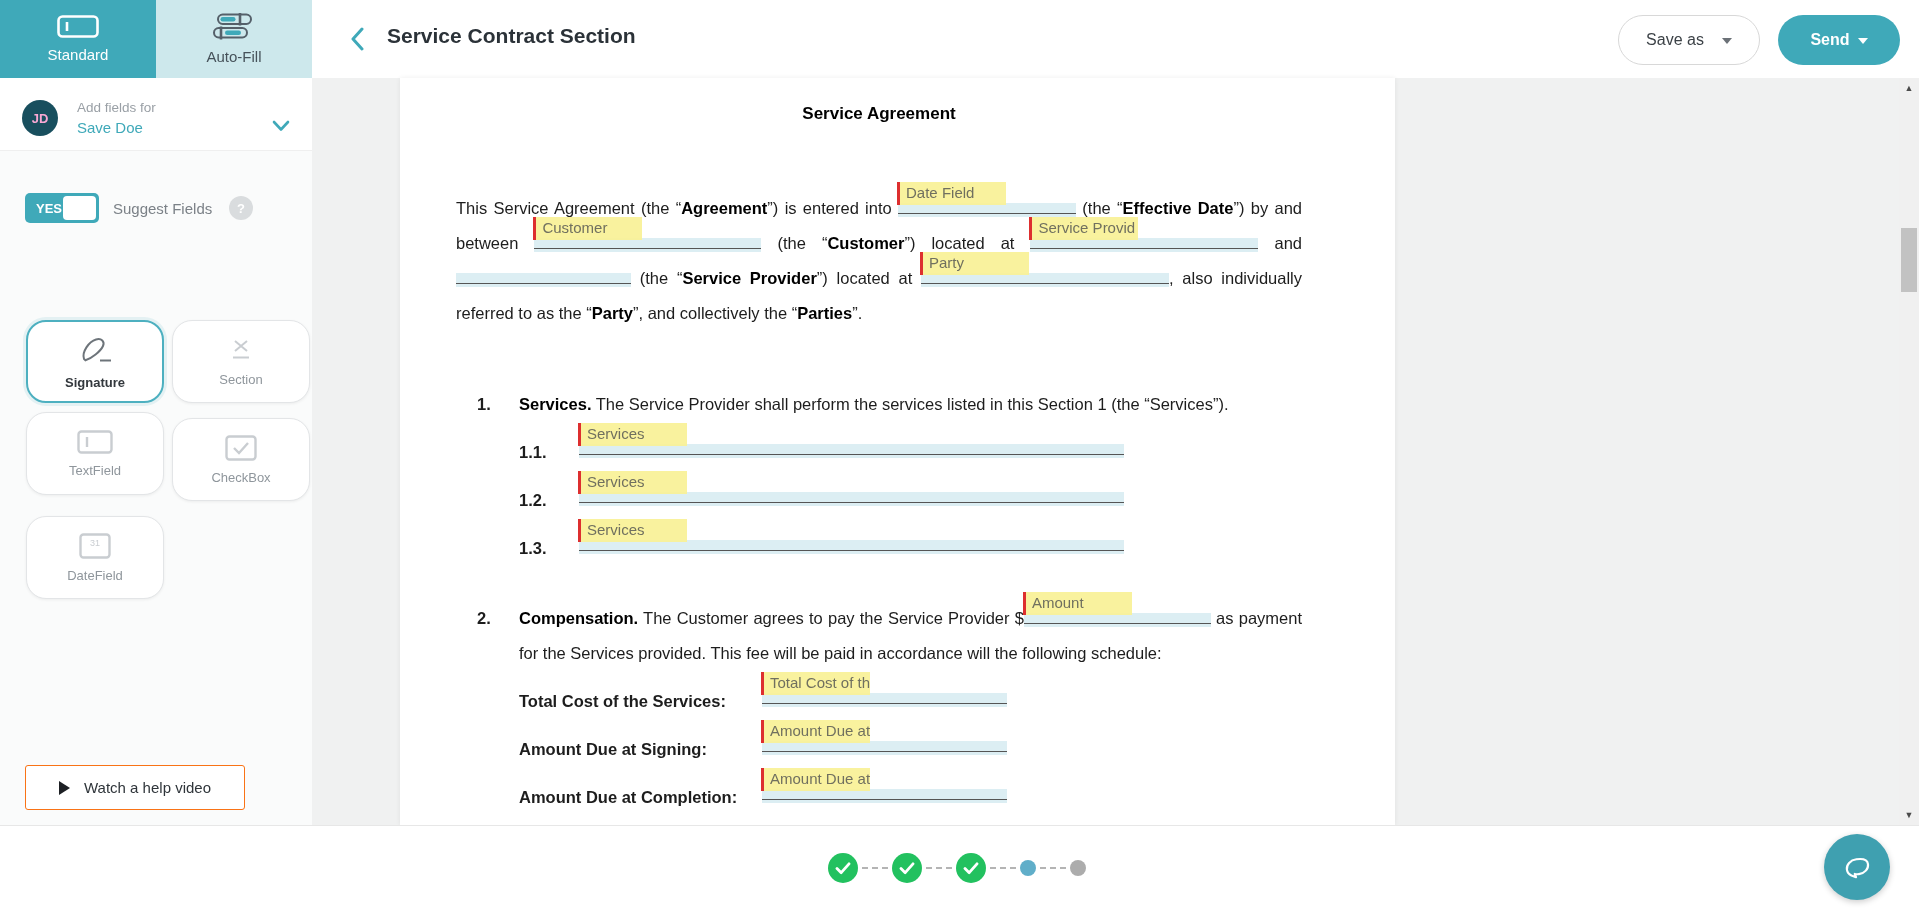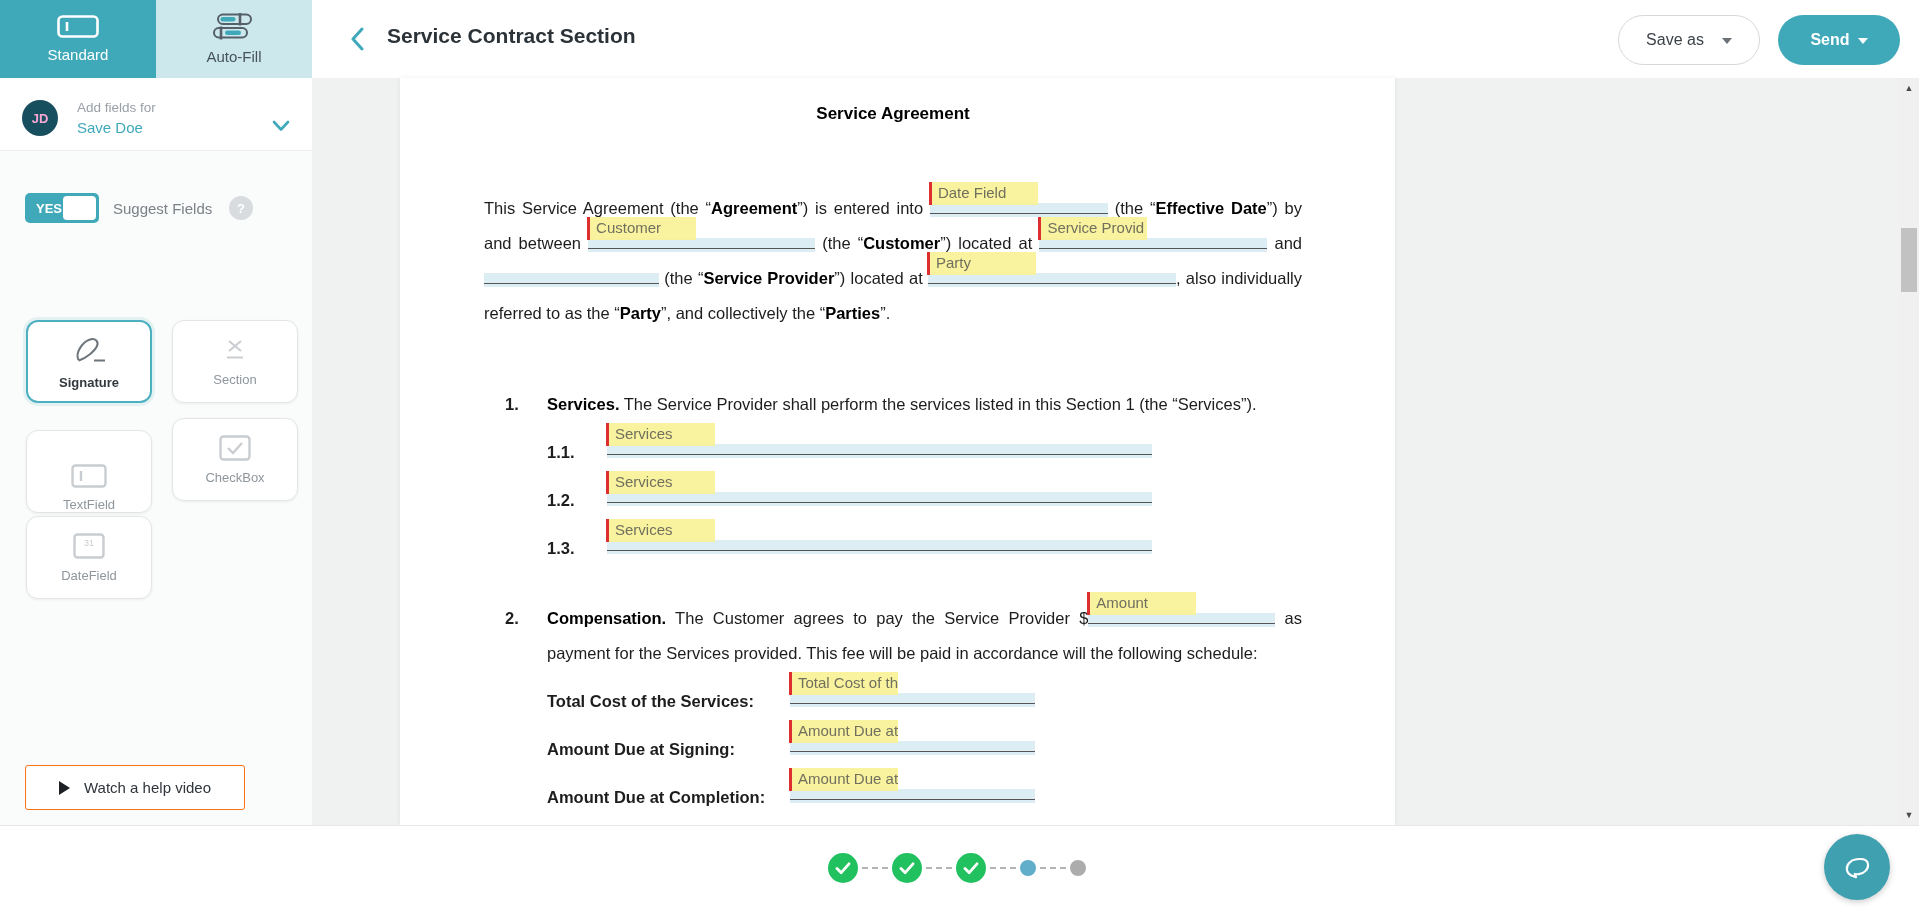--- a/index.html
+++ b/index.html
@@ -37,36 +37,36 @@
               background:#fafbfb; border-top:1px solid #efefef; }
   .toggle { position:absolute; left:25px; top:42px; width:74px; height:30px; border-radius:5px;
             background:#3fa9b9; cursor:pointer; }
   .toggle .yes { position:absolute; left:11px; top:8px; color:#fff; font-weight:700; font-size:13px; }
   .toggle .knob { position:absolute; right:3px; top:3px; width:33px; height:24px; border-radius:4px; background:#fff; }
   .sugg { position:absolute; left:113px; top:49px; font-size:15px; color:#7b8187; }
   .qbadge { position:absolute; left:229px; top:45px; width:24px; height:24px; border-radius:50%;
             background:#d9dcde; color:#fff; font-weight:700; font-size:13px;
             display:flex; align-items:center; justify-content:center; cursor:pointer; }
   .fgrid { position:absolute; left:26px; top:169px; width:260px; }
-  .fbtn { position:absolute; width:126px; height:83px; background:#fff; border:1px solid #e3e5e7;
-          border-radius:12px; box-shadow:0 1px 3px rgba(0,0,0,.06); display:flex; flex-direction:column;
+  .fbtn { position:absolute; width:138px; height:83px; background:#fff; border:1px solid #e3e5e7;
+          border-radius:20px; box-shadow:0 1px 3px rgba(0,0,0,.06); display:flex; flex-direction:column;
           align-items:center; justify-content:center; gap:6px; font-size:13px; color:#8f969c; cursor:pointer; }
   .fbtn.sel { border:2px solid #4db0c0; box-shadow:0 0 0 3px rgba(77,176,192,.12); color:#33383d; font-weight:700; }
   .helpvid { position:absolute; left:25px; top:765px; width:220px; height:45px; background:#fff;
              border:1px solid #f97316; border-radius:3px; display:flex; align-items:center;
              justify-content:center; gap:14px; font-size:15px; color:#2f353a; cursor:pointer; z-index:8; }
   .playtri { width:0; height:0; border-top:7px solid transparent; border-bottom:7px solid transparent;
              border-left:11px solid #1d2024; }
 
   
   .main { position:absolute; left:312px; top:78px; width:1587px; height:747px; background:#f0f1f1; }
   .page { position:absolute; left:88px; top:0; width:995px; height:747px; background:#fff;
           box-shadow:0 0 5px rgba(0,0,0,.07); overflow:hidden;
           color:#1d1d1d; font-size:16.5px; line-height:35px; }
-  .pagein { padding:18px 93px 0 84px; }
+  .pagein { padding:18px 93px 0 56px; }
   .doctitle { text-align:center; font-weight:700; font-size:17px; color:#000; margin-bottom:60px; }
   .para { text-align:justify; }
   .sec { position:relative; padding-left:63px; text-align:justify; }
   .sec .num { position:absolute; left:21px; font-weight:700; }
   .sec b, .para b { color:#000; }
   .item { display:flex; align-items:baseline; padding-left:63px; height:35px; margin-top:13px; }
   .item .num { width:60px; font-weight:700; }
   .schedrow { display:flex; align-items:baseline; padding-left:63px; height:35px; margin-top:13px; }
   .schedrow .slabel { width:243px; font-weight:700; }
 
@@ -159,21 +159,21 @@
             </svg></span>
           <span>Signature</span>
         </div>
         <div class="fbtn" style="left: 146px; top: 0px;">
           <span><svg width="30" height="27" viewBox="0 0 30 27">
               <path d="M9 5 L21 15 M21 5 L9 15" stroke="#c9cdd1" stroke-width="2" fill="none"></path>
               <line x1="7" y1="21.5" x2="23" y2="21.5" stroke="#c9cdd1" stroke-width="2"></line>
             </svg></span>
           <span>Section</span>
         </div>
-        <div class="fbtn" style="left: 0px; top: 110px; justify-content: flex-end;">
+        <div class="fbtn" style="left: 0px; top: 92px;">
           <span><svg width="36" height="24" viewBox="0 0 36 24">
               <rect x="1.5" y="1.5" width="33" height="21" rx="3" fill="none" stroke="#c9cdd1" stroke-width="2.4"></rect>
               <line x1="10" y1="7" x2="10" y2="17" stroke="#c9cdd1" stroke-width="2.4"></line>
             </svg></span>
           <span>TextField</span>
         </div>
         <div class="fbtn" style="left: 146px; top: 98px;">
           <span><svg width="32" height="26" viewBox="0 0 32 26">
               <rect x="1.5" y="1.5" width="29" height="23" rx="3" fill="none" stroke="#c9cdd1" stroke-width="2.4"></rect>
               <path d="M9 13 l5 5 l9 -10" fill="none" stroke="#c9cdd1" stroke-width="2.4"></path>

